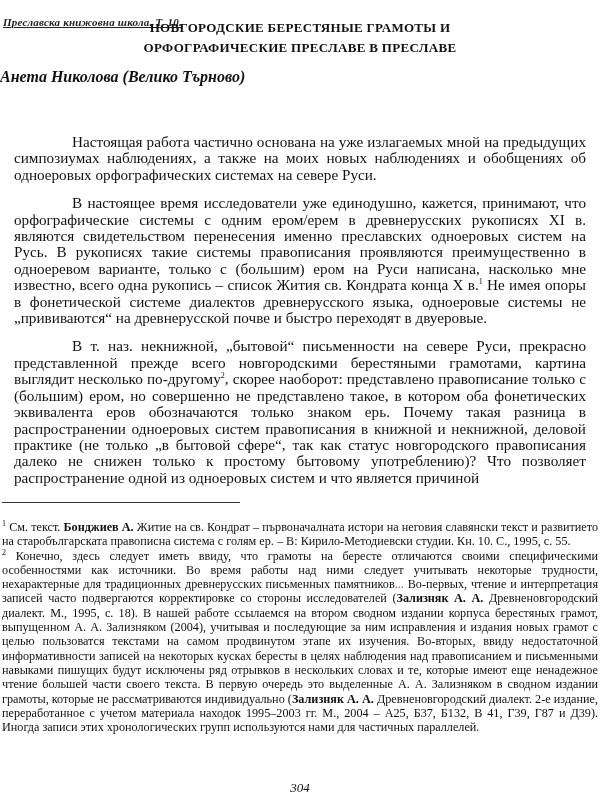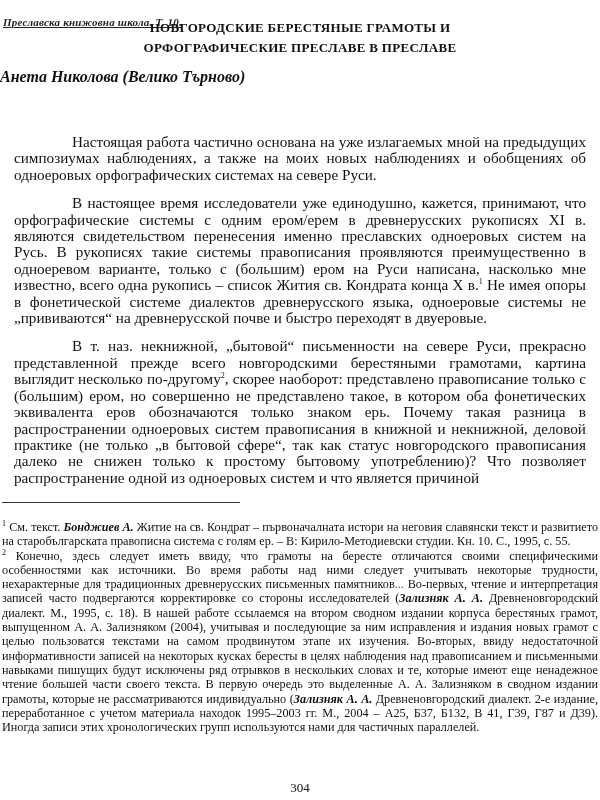--- a/index.html
+++ b/index.html
@@ -14,24 +14,24 @@
             font-size: 16px; font-weight: bold; font-style: italic; }
   .body-wrap { position: absolute; left: 2px; top: 122px; width: 596px; font-size: 15.2px;
                line-height: 16.4px; text-align: justify; }
   .body-wrap p { margin: 12px; text-indent: 58px; }
   sup { font-size: 8px; vertical-align: super; line-height: 0; }
   .rule { position: absolute; left: 2px; top: 502px; width: 238px; height: 1px;
           border-top: 1.5px solid #333; }
   .footnotes { position: absolute; left: 2px; top: 520px; width: 596px; font-size: 12.2px;
                line-height: 14.3px; text-align: justify; }
   .footnotes p { margin: 0; }
-  .fn-author { font-weight: bold; font-style: italic; }
+  .fn-author { font-weight: bold; }
   .ellipsis { color: #c0392b; }
   .page-number { position: absolute; left: 0; top: 780px; width: 600px; text-align: center;
-                 font-size: 13px; }
+                 font-size: 13px; font-style: italic; }
 </style>
 </head>
 <body>
 
 <div class="page">
 
   <div class="running-head">Преславска книжовна школа. Т. 10.</div>
 
   <div class="title">
     <div>НОВГОРОДСКИЕ БЕРЕСТЯНЫЕ ГРАМОТЫ И</div>

